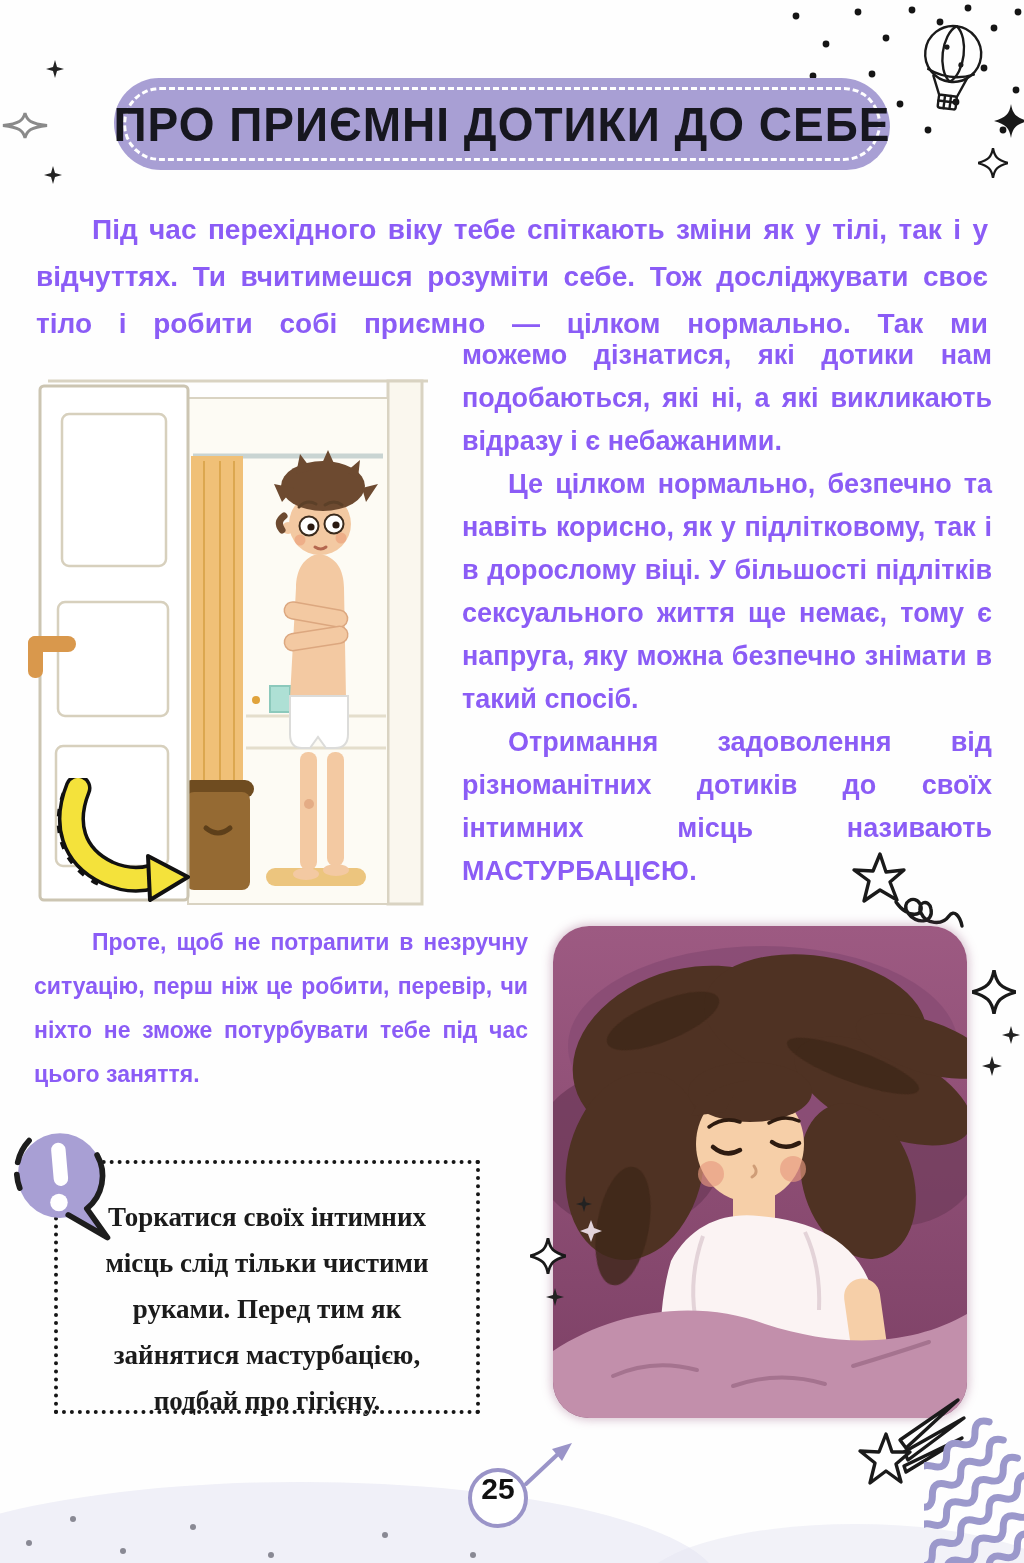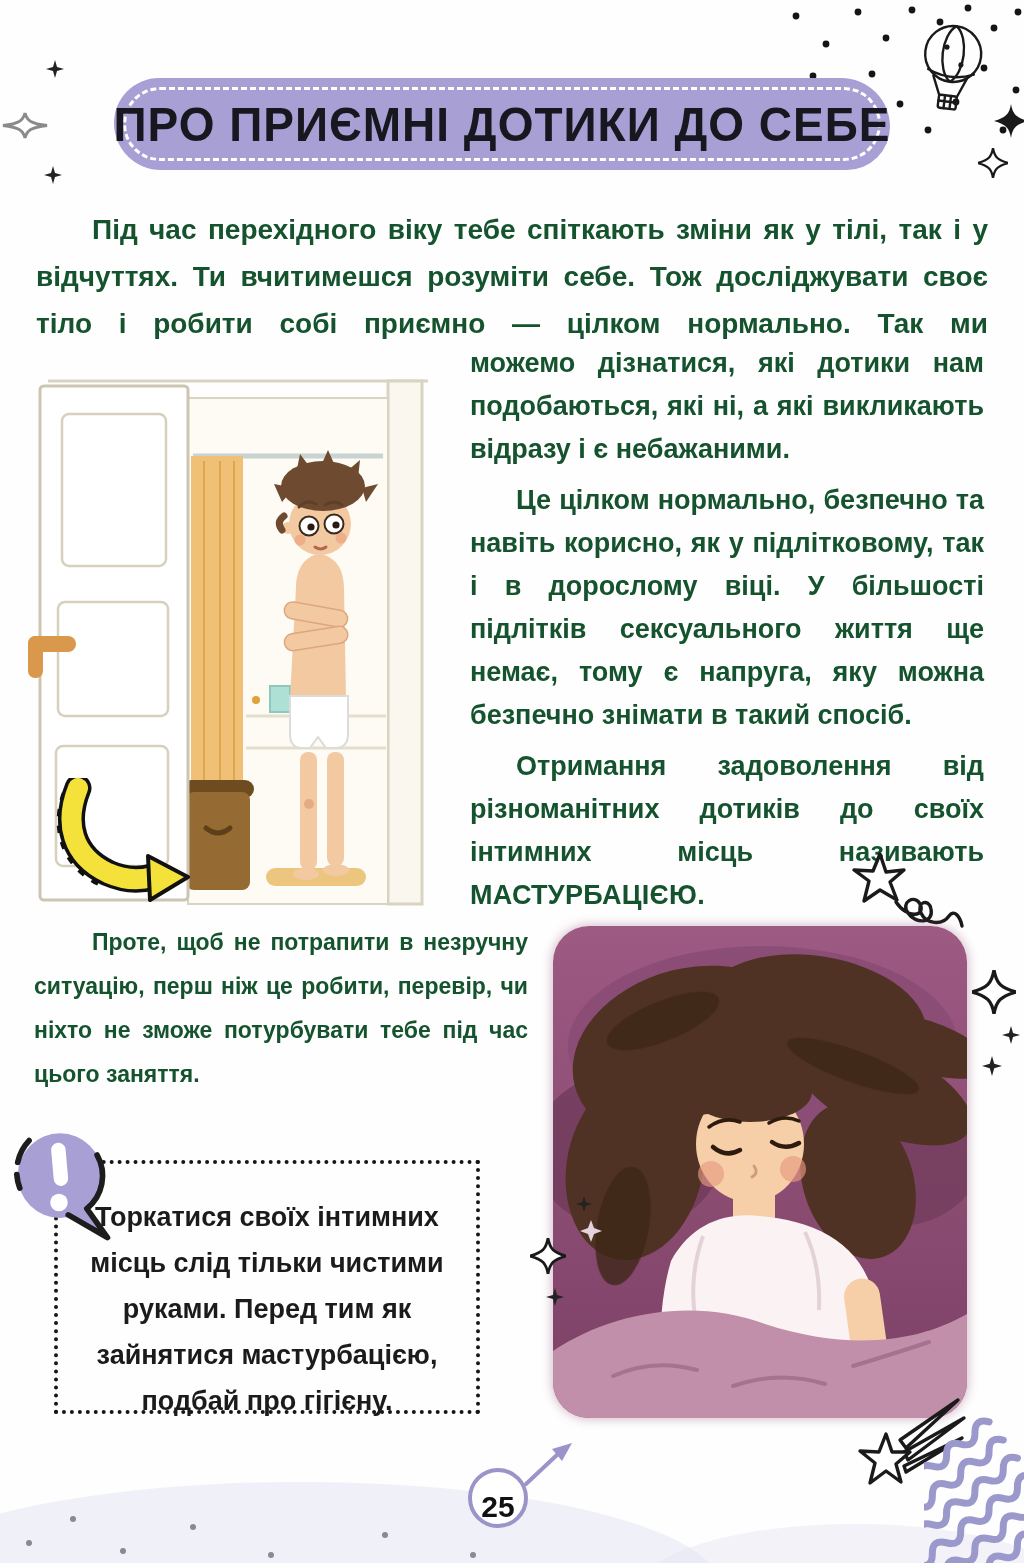--- a/index.html
+++ b/index.html
@@ -8,44 +8,44 @@
 
   
   .title-banner{position:absolute;left:114px;top:78px;width:776px;height:92px;
     background:#a89fd4;border-radius:48px 52px 46px 50px;}
   .title-banner .inner{position:absolute;inset:9px;border:3px dashed #ffffff;border-radius:40px;
     display:flex;align-items:center;justify-content:center;}
   .title-banner h1{margin:0;font-size:46px;font-weight:700;letter-spacing:1px;color:#17171f;
     transform:scaleY(1.06);white-space:nowrap;}
 
   
-  .bodytext{font-weight:600;color:#14532d;}
+  .bodytext{font-weight:600;color:#8b5cf6;}
   .intro{position:absolute;left:36px;top:206px;width:952px;font-size:28px;line-height:47px;
     text-align:justify;text-align-last:justify;text-indent:56px;}
   .right-col{position:absolute;left:462px;top:334px;width:530px;font-size:27px;line-height:43px;
     text-align:justify;}
-  .right-col p{margin:8px;}
+  .right-col p{margin:0;}
   .right-col p.indent{text-indent:46px;}
   .term{font-weight:700;letter-spacing:.3px;}
   .left-par{position:absolute;left:34px;top:920px;width:494px;font-size:23px;line-height:44px;
     text-align:justify;text-indent:58px;}
 
   
   .warning-box{position:absolute;left:54px;top:1160px;width:426px;height:254px;
     border:4px dotted #161616;box-sizing:border-box;background:transparent;}
-  .warning-box .wtext{margin:30px 24px 0;font-size:27px;line-height:46px;font-weight:600;text-align:center;}
+  .warning-box .wtext{margin:30px 24px 0;font-size:27px;line-height:46px;font-weight:600;text-align:center;font-family:Liberation Serif, serif;}
 
   
   .bathroom{position:absolute;left:28px;top:356px;width:435px;height:560px;}
   .girl{position:absolute;left:553px;top:926px;width:414px;height:492px;border-radius:36px;
     box-shadow:0 0 10px 2px rgba(150,85,125,.35);overflow:hidden;}
 
   
   .page-badge{position:absolute;left:468px;top:1468px;width:60px;height:60px;border:4px solid #9a94c8;
-    border-radius:50%;background:#fff;box-sizing:border-box;display:flex;align-items:flex-end;justify-content:center;}
+    border-radius:50%;background:#fff;box-sizing:border-box;display:flex;align-items:flex-start;justify-content:center;}
   .page-badge span{font-size:30px;font-weight:700;color:#111;}
 
   .abs{position:absolute;}
   .wash{position:absolute;background:#e4e4f2;border-radius:50%;}
   .wash-dot{position:absolute;width:6px;height:6px;border-radius:50%;background:#6f6f7a;opacity:.8;}
 </style>
 </head>
 <body>
 
 <div class="page">

